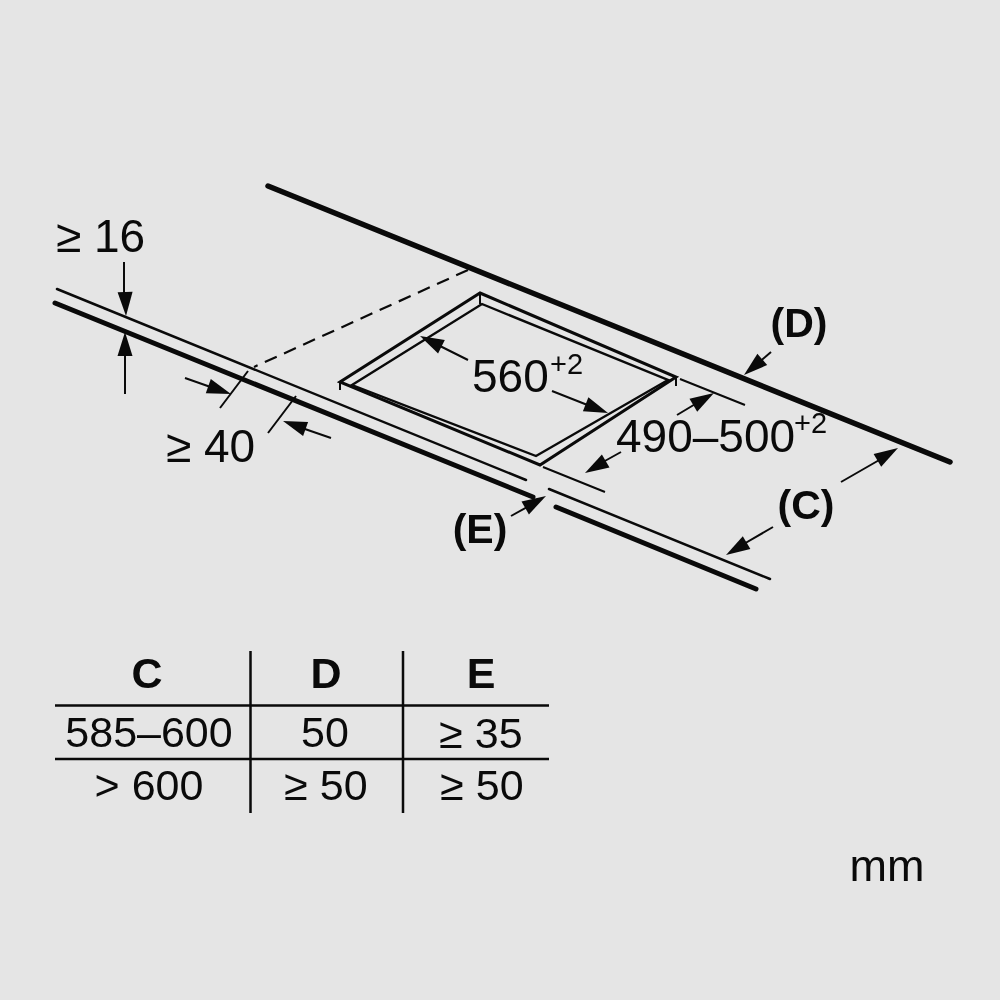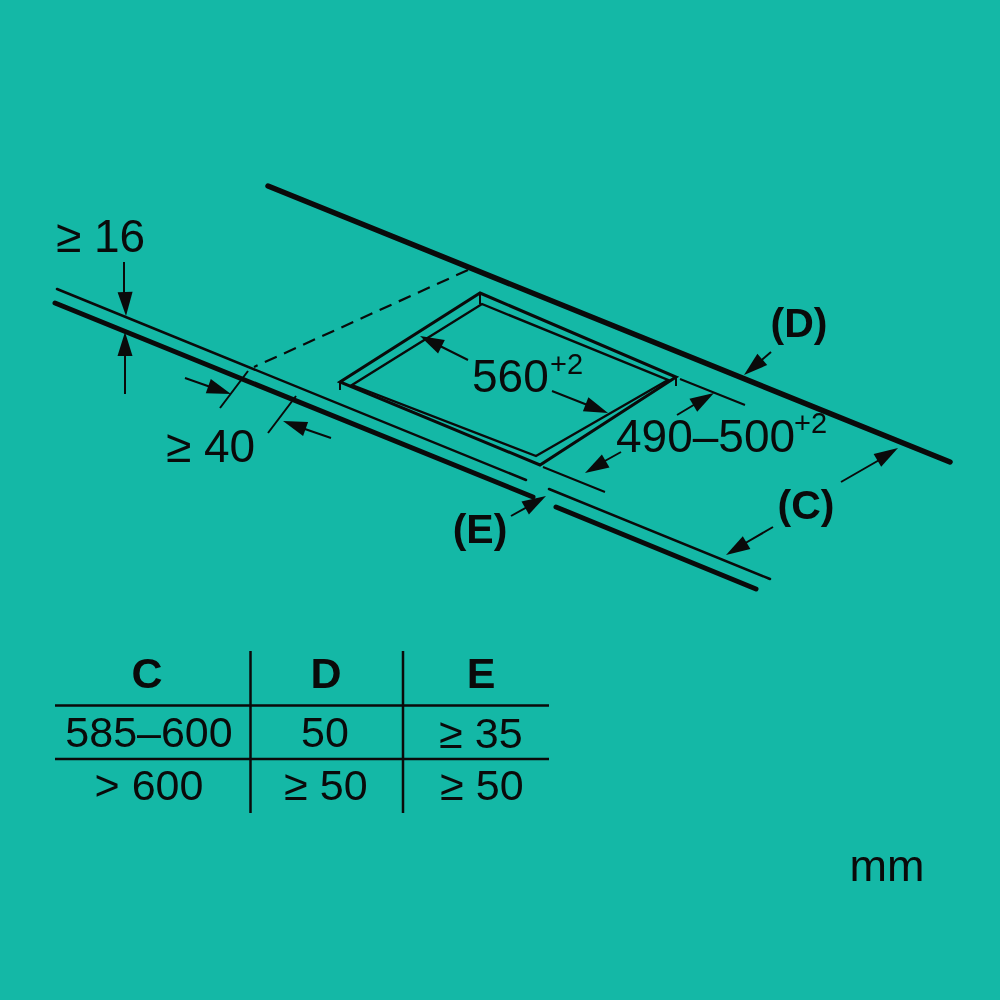--- a/index.html
+++ b/index.html
@@ -1,20 +1,20 @@
 <!DOCTYPE html>
 <html><head>
 <meta charset="utf-8">
 <style>
   html, body { margin: 0; padding: 0; background: #ffffff; }
   .canvas {
     position: relative;
     width: 1000px;
     height: 1000px;
-    background: #14b8a6;
+    background: #e5e5e5;
     font-family: "Liberation Sans", sans-serif;
   }
   svg { display: block; }
   .ln   { stroke: #0a0a0a; fill: none; }
   .fill { fill: #0a0a0a; stroke: none; }
   text  { fill: #0a0a0a; font-family: "Liberation Sans", sans-serif; }
   .dim-text   { font-size: 46px; }
   .sup-text   { font-size: 29px; }
   .ref-text   { font-size: 41px; font-weight: bold; }
   .table-text { font-size: 43px; }

